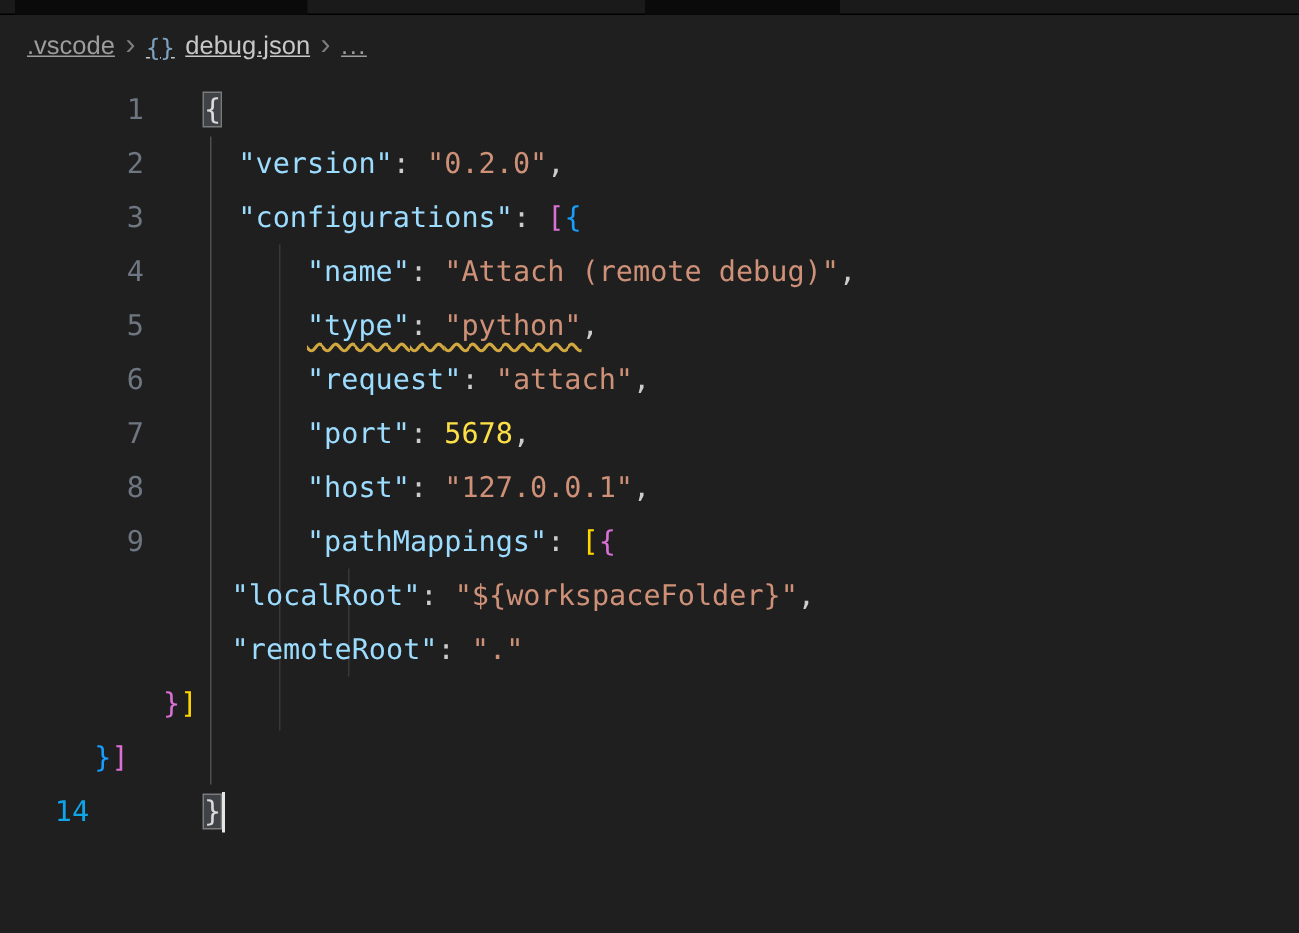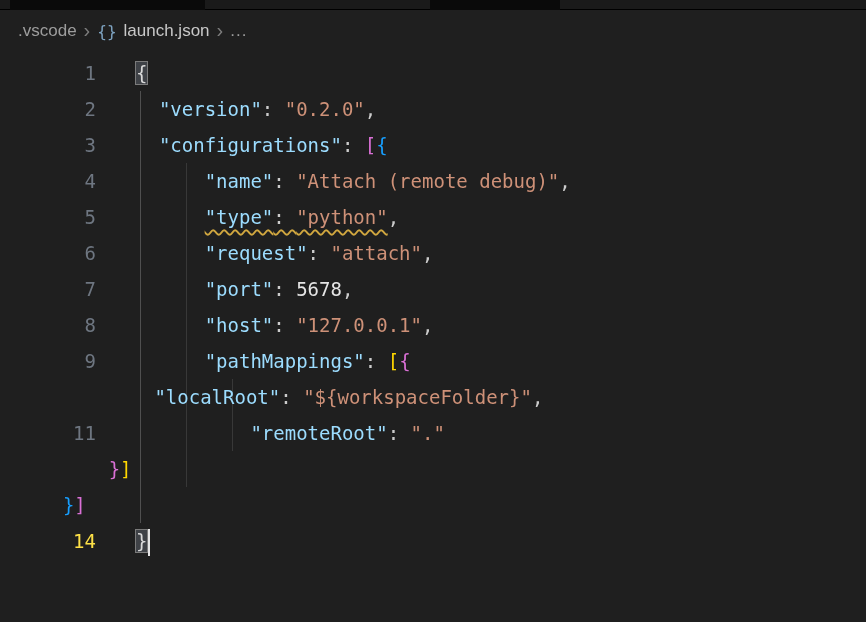--- a/index.html
+++ b/index.html
@@ -6,36 +6,36 @@
   html,body { width:866px; height:622px; overflow:hidden; }
   body { background:#1f1f1f; font-family:"DejaVu Sans Mono", monospace; }
 
   
   .top-strip { position:relative; height:10px; background:#1a1a1a; border-bottom:1px solid #000; }
   .top-strip .tab-dark { position:absolute; top:0; height:10px; background:#0a0a0a; }
 
   
   .breadcrumb-bar { height:42px; display:flex; align-items:center; padding-left:18px;
     font-family:"Liberation Sans", sans-serif; font-size:17px; color:#9d9d9d; background:#1f1f1f; }
-  .crumb { cursor:pointer; }
+  .crumb { cursor:pointer;text-decoration:underline; }
   .crumb-file { color:#c8c8c8; display:flex; align-items:center; gap:7px; }
   .crumb-sep { color:#7e7e7e; font-size:20px; padding:0 7px; line-height:1; transform:translateY(-1px); }
   .json-icon { font-family:"DejaVu Sans Mono", monospace; color:#7ea3c1; font-size:16px; }
   .crumb-more { color:#9d9d9d; letter-spacing:1px; }
 
   
   .code-area { position:relative; padding-top:3px; }
   .code-line { display:flex; height:36px; line-height:36px; font-size:19px; position:relative; z-index:2; }
   .line-num { width:96px; flex:none; text-align:right; color:#6e7681; user-select:none; }
-  .line-num.active { color:#fde047; }
+  .line-num.active { color:#0ea5e9;text-align:center; }
   .line-code { padding-left:40px; white-space:pre; color:#cccccc; }
   .tok.punct { color:#cccccc; }
   .tok.key { color:#9cdcfe; }
   .tok.str { color:#ce9178; }
-  .tok.num { color:#e5e5e5; }
+  .tok.num { color:#fde047; }
   .tok.b1 { color:#ffd700; }
   .tok.b2 { color:#da70d6; }
   .tok.b3 { color:#179fff; }
   .tok.warn { text-decoration:underline; text-decoration-style:wavy; text-decoration-color:#d1a73f;
     text-decoration-thickness:1.5px; text-underline-offset:5px; }
   .tok.match { outline:1px solid #7b7b7b; background:#3f4247; color:#dadada; }
   .cursor { display:inline-block; width:2px; height:27px; background:#e6e6e6; vertical-align:middle; margin-left:1px; }
 
   .guide { position:absolute; width:1px; background:#383838; z-index:1; }
   .guide.active { background:#4f4f4f; }
@@ -46,21 +46,21 @@
 <div class="top-strip">
   <div class="tab-dark" style="left:10px; width:195px;"></div>
   <div class="tab-dark" style="left:430px; width:130px;"></div>
 </div>
 
 <div class="breadcrumb-bar">
   <span class="crumb">.vscode</span>
   <span class="crumb-sep">›</span>
   <span class="crumb crumb-file">
     <span class="json-icon">{}</span>
-    <span>launch.json</span>
+    <span>debug.json</span>
   </span>
   <span class="crumb-sep">›</span>
   <span class="crumb crumb-more">...</span>
 </div>
 
 <div class="code-area">
   <div class="guide active" style="left:140px; top:39px;  height:432px;"></div>
   <div class="guide" style="left:186px; top:111px; height:324px;"></div>
   <div class="guide" style="left:232px; top:327px; height:72px;"></div>
   <div>
@@ -97,21 +97,20 @@
         <span class="line-code"><span class="tok punct">      </span><span class="tok key">"host"</span><span class="tok punct">: </span><span class="tok str">"127.0.0.1"</span><span class="tok punct">,</span></span>
       </div>
       <div class="code-line">
         <span class="line-num">9</span>
         <span class="line-code"><span class="tok punct">      </span><span class="tok key">"pathMappings"</span><span class="tok punct">: </span><span class="tok b1">[</span><span class="tok b2">{</span></span>
       </div>
       <div class="code-line">
         <span class="line-code"><span class="tok punct">          </span><span class="tok key">"localRoot"</span><span class="tok punct">: </span><span class="tok str">"${workspaceFolder}"</span><span class="tok punct">,</span></span>
       </div>
       <div class="code-line">
-        <span class="line-num">11</span>
         <span class="line-code"><span class="tok punct">          </span><span class="tok key">"remoteRoot"</span><span class="tok punct">: </span><span class="tok str">"."</span></span>
       </div>
       <div class="code-line">
         <span class="line-code"><span class="tok punct">      </span><span class="tok b2">}</span><span class="tok b1">]</span></span>
       </div>
       <div class="code-line">
         <span class="line-code"><span class="tok punct">  </span><span class="tok b3">}</span><span class="tok b2">]</span></span>
       </div>
       <div class="code-line">
         <span class="line-num active">14</span>

